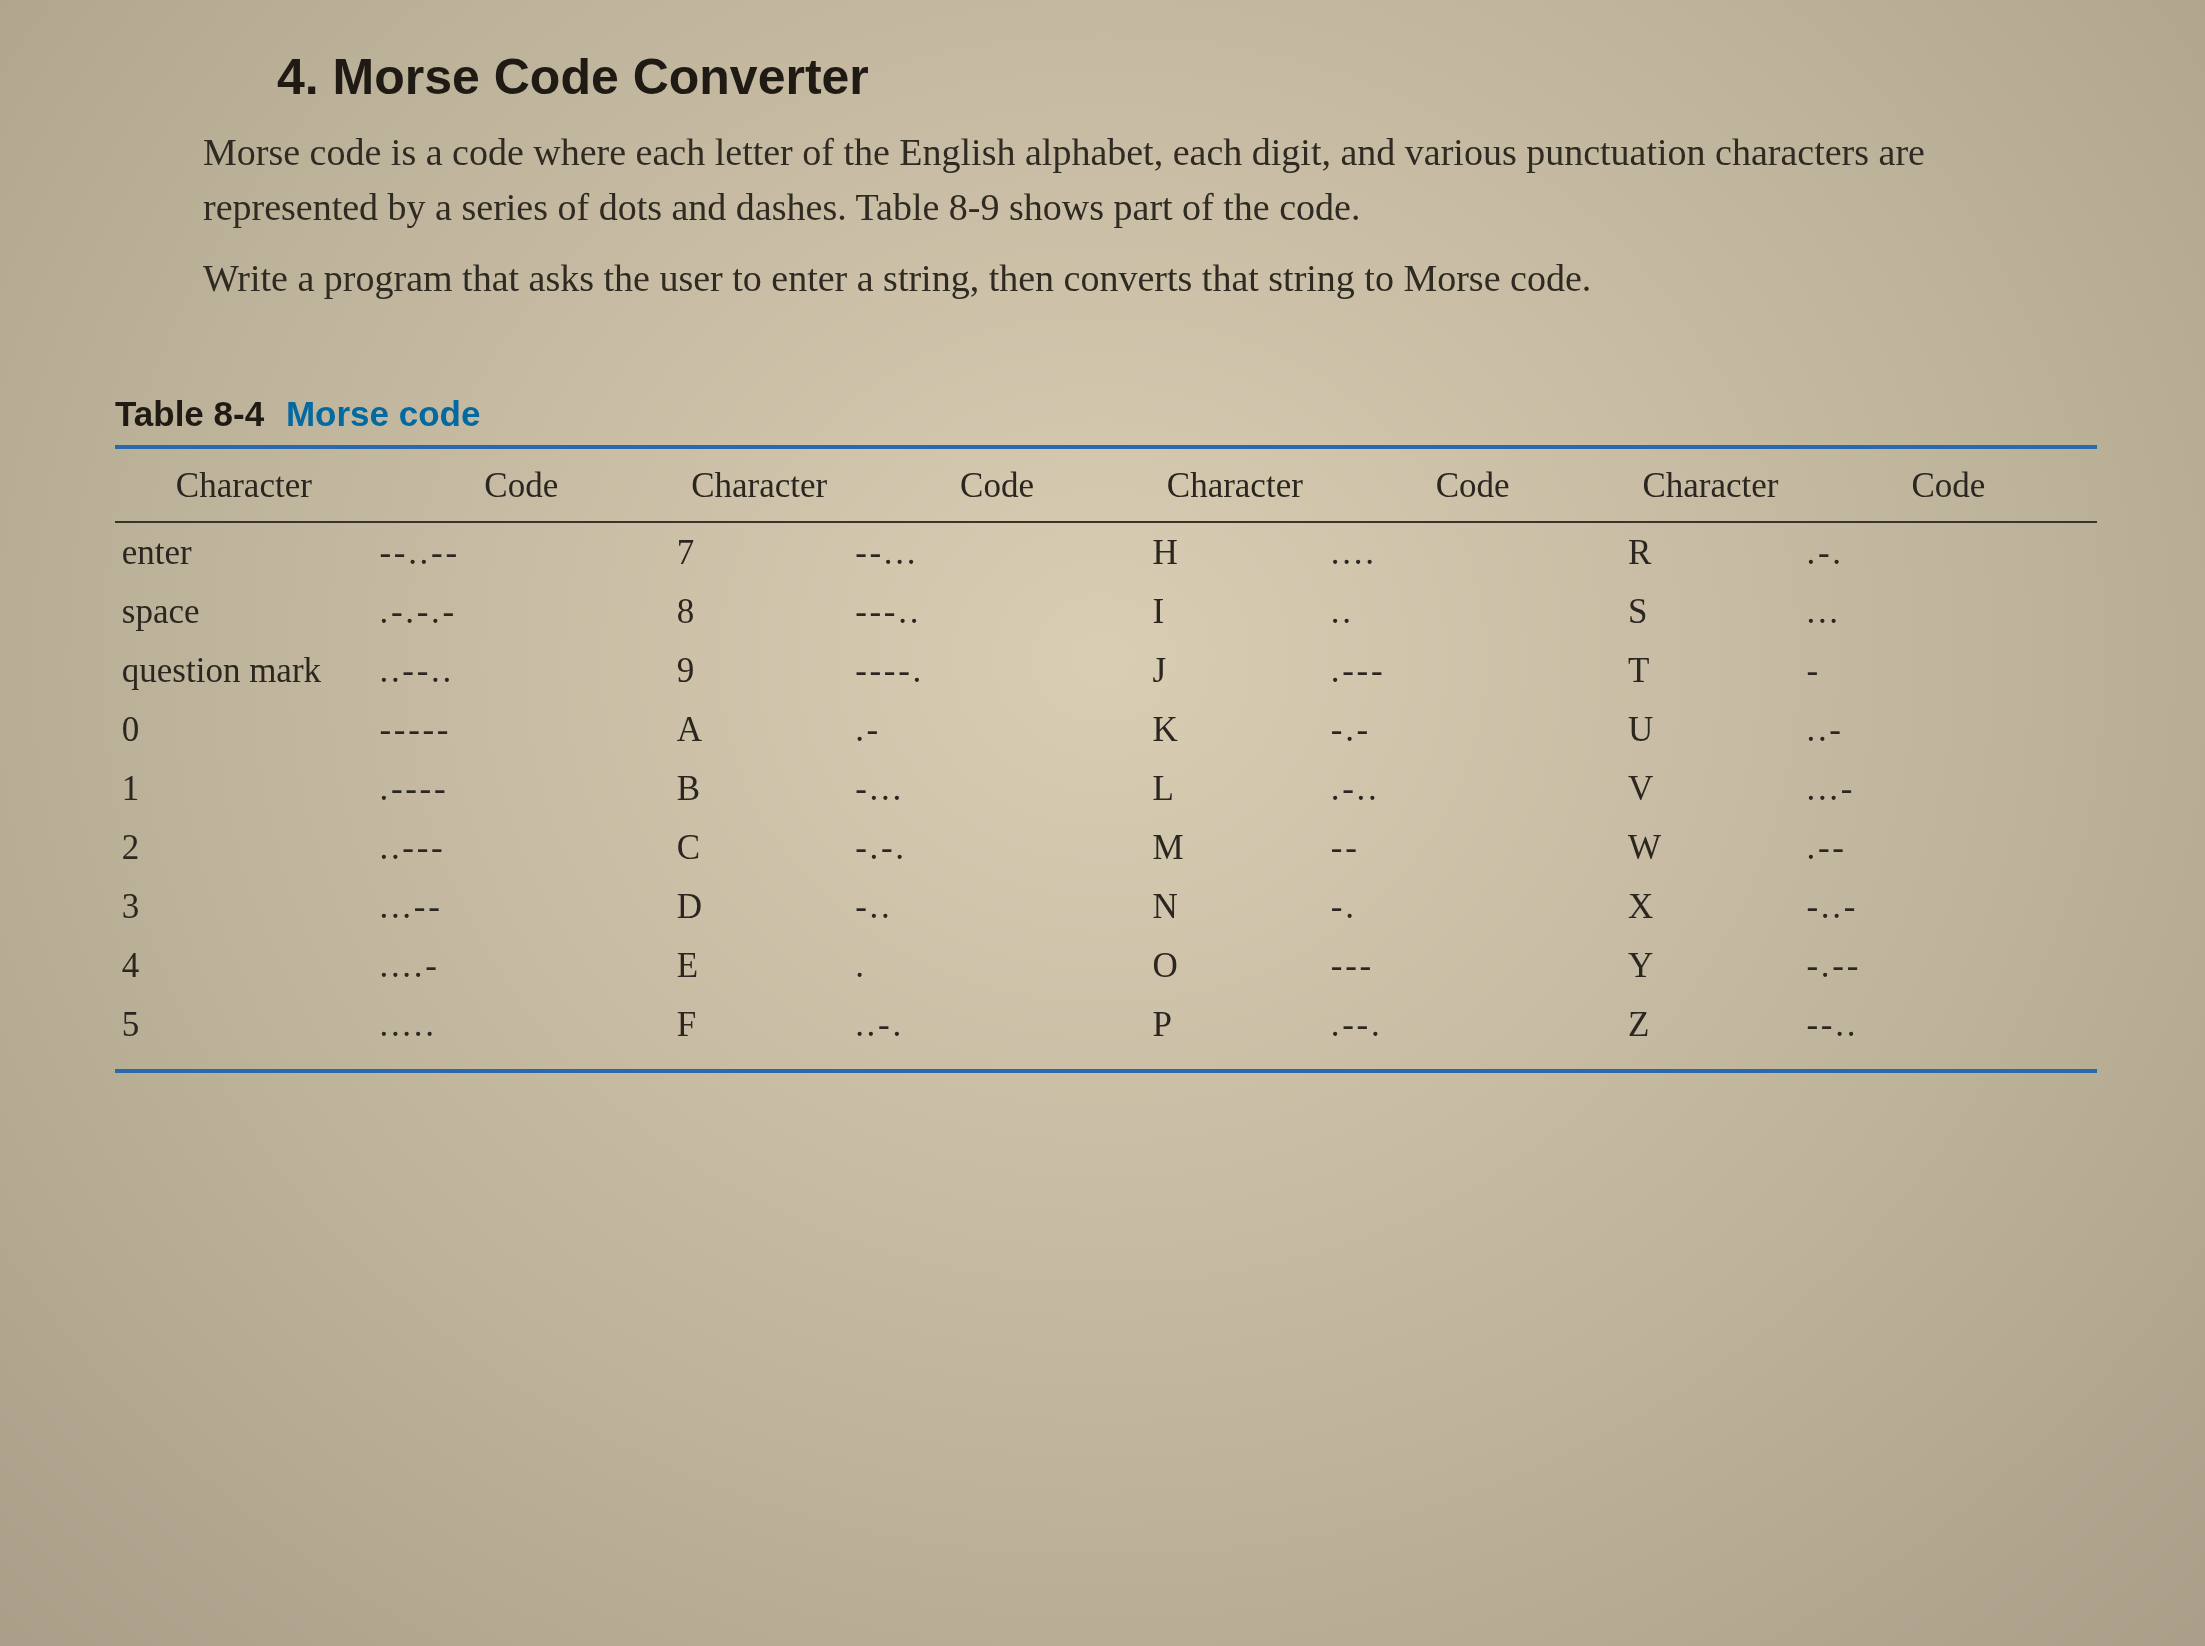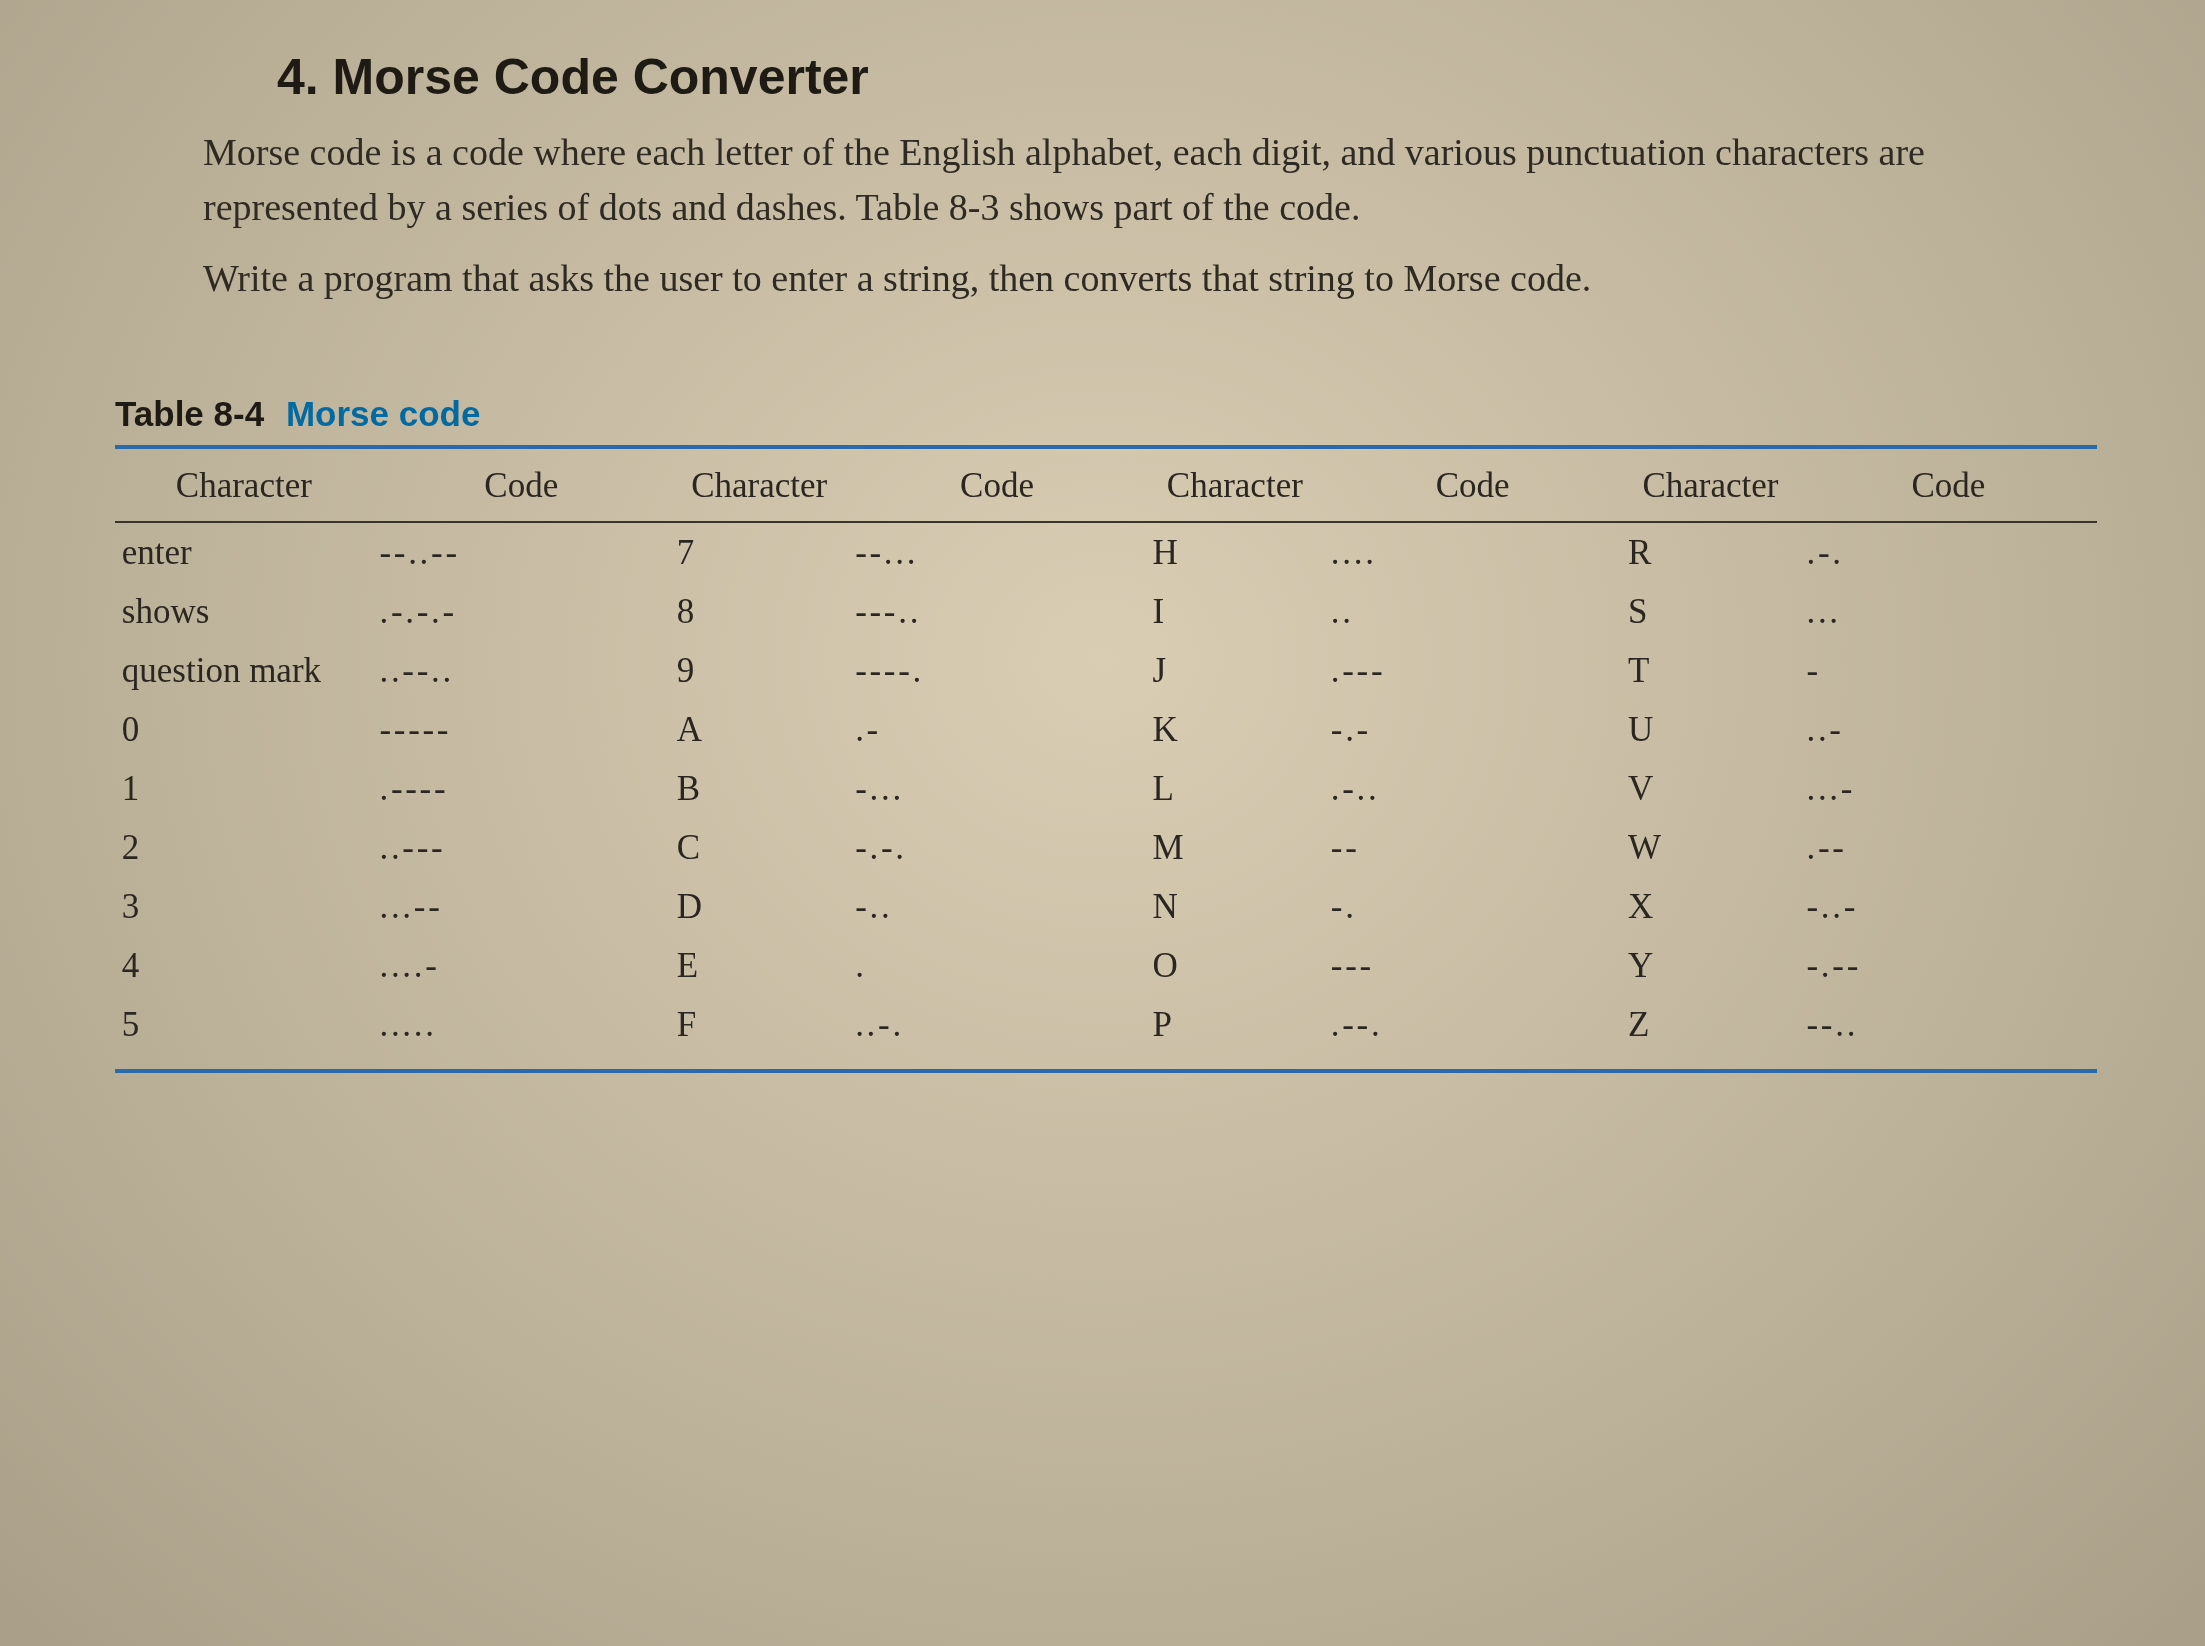--- a/index.html
+++ b/index.html
@@ -80,21 +80,21 @@
   .code-th { width: 15%; }
   .char-th:first-child { width: 13%; }
 </style>
 </head>
 <body>
 
 <div class="page">
 
   <div class="problem-title">4. Morse Code Converter</div>
 
-  <p class="body-text">Morse code is a code where each letter of the English alphabet, each digit, and various punctuation characters are represented by a series of dots and dashes. Table 8-3 shows part of the code.</p>
+  <p class="body-text">Morse code is a code where each letter of the English alphabet, each digit, and various punctuation characters are represented by a series of dots and dashes. Table 8-9 shows part of the code.</p>
 
   <p class="body-text">Write a program that asks the user to enter a string, then converts that string to Morse code.</p>
 
   <div class="table-wrap">
 
     <div class="table-caption">
       <span class="tbl-label">Table 8-4</span>
       <span class="tbl-title">Morse code</span>
     </div>
 
@@ -116,21 +116,21 @@
             <td class="char-col">enter</td>
             <td class="code-col">--..--</td>
             <td class="char-col">7</td>
             <td class="code-col">--...</td>
             <td class="char-col">H</td>
             <td class="code-col">....</td>
             <td class="char-col">R</td>
             <td class="code-col">.-.</td>
           </tr>
           <tr>
-            <td class="char-col">shows</td>
+            <td class="char-col">space</td>
             <td class="code-col">.-.-.-</td>
             <td class="char-col">8</td>
             <td class="code-col">---..</td>
             <td class="char-col">I</td>
             <td class="code-col">..</td>
             <td class="char-col">S</td>
             <td class="code-col">...</td>
           </tr>
           <tr>
             <td class="char-col">question mark</td>

